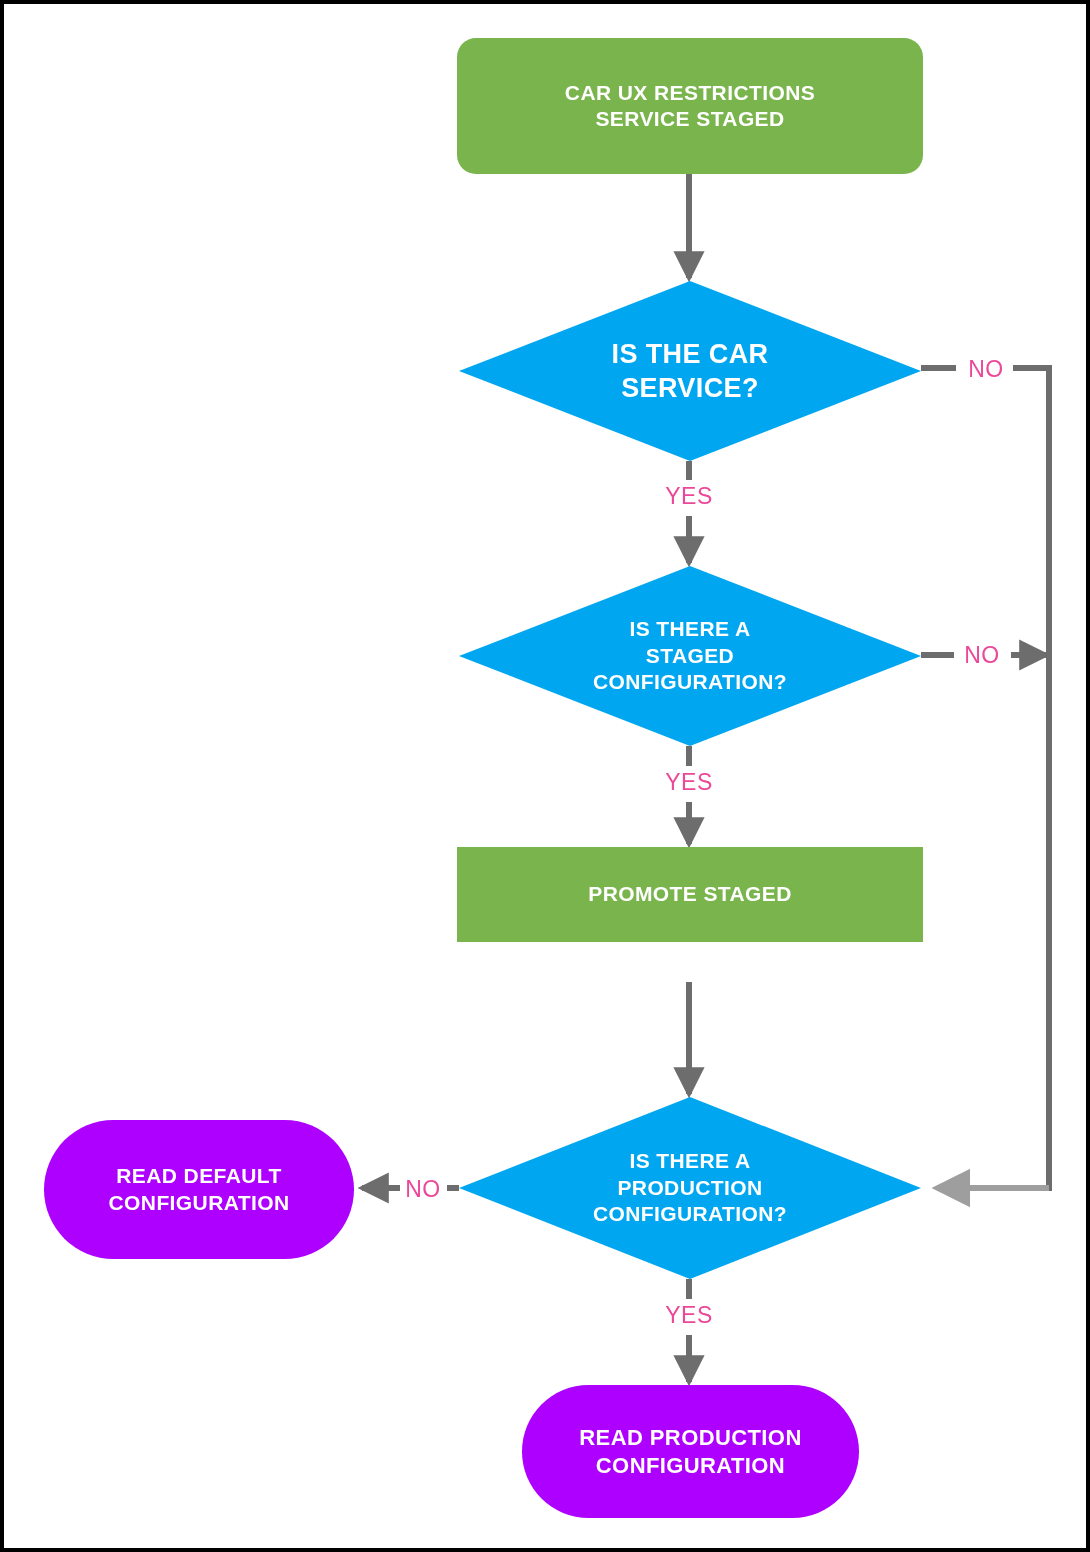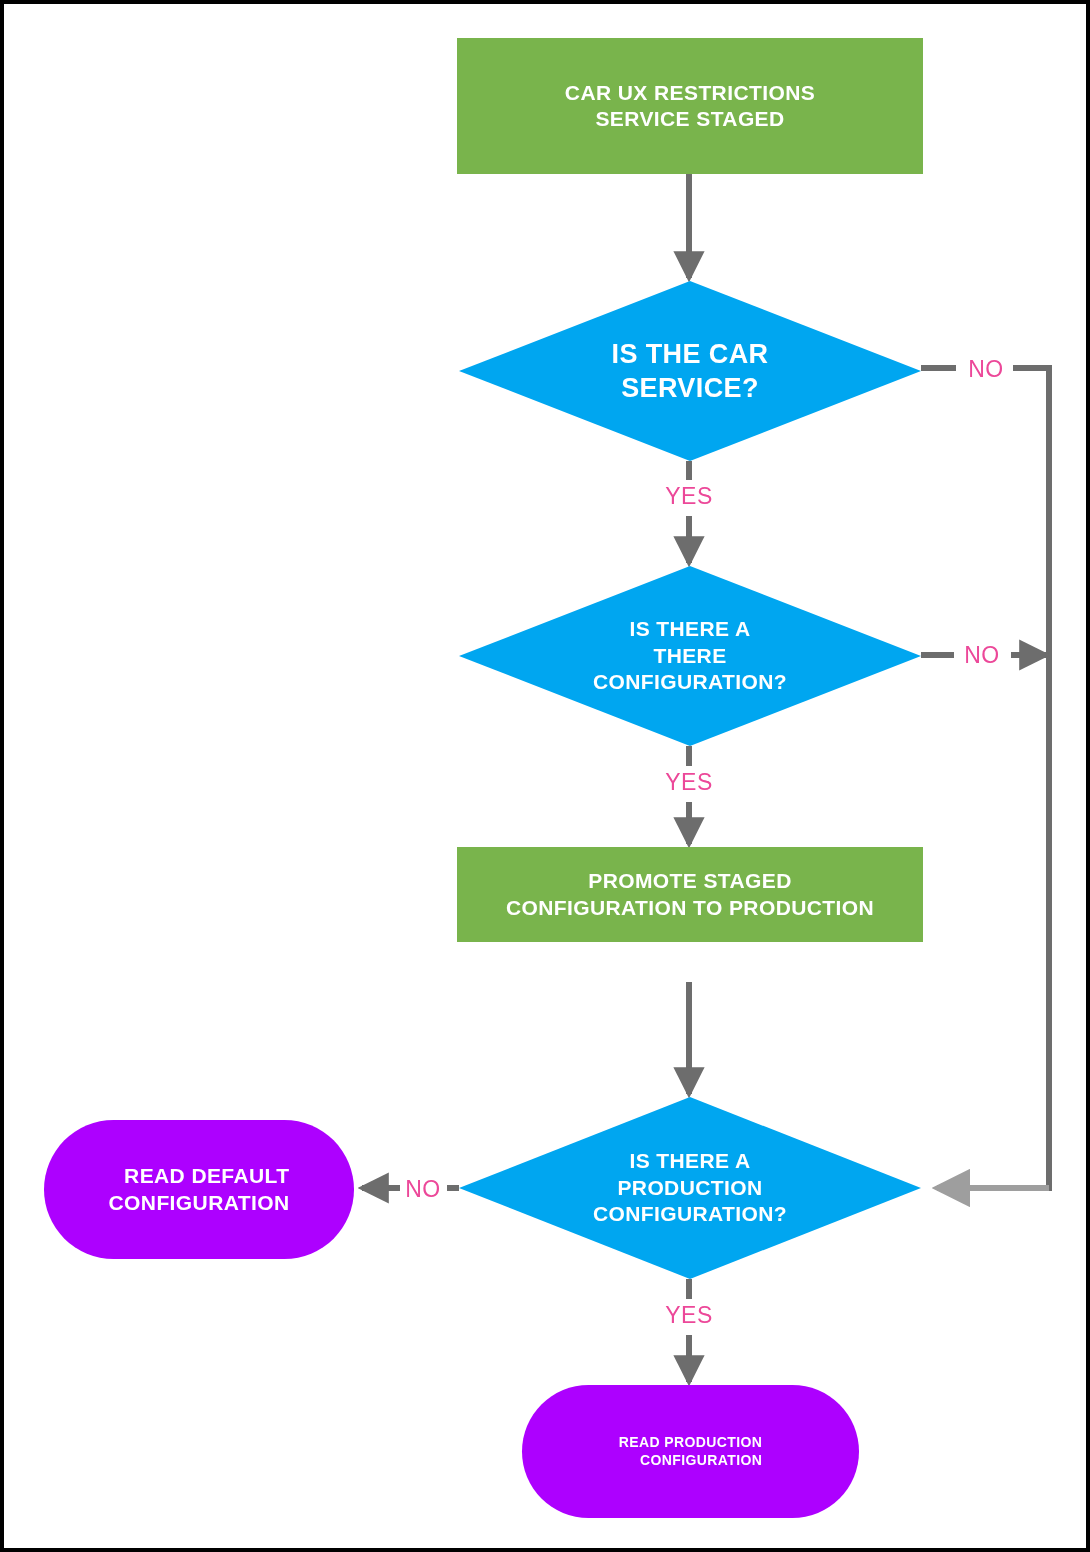--- a/index.html
+++ b/index.html
@@ -37,21 +37,20 @@
     font-weight: bold;
     letter-spacing: 0.4px;
     line-height: 1.26;
     box-sizing: border-box;
   }
   .node-process {
     background: #79b44c;
   }
   .node-terminator {
     background: #ad00ff;
-    text-align: right;
   }
   .node-decision {
     background: transparent;
   }
   .diamond-shape {
     position: absolute;
     left: 0;
     top: 0;
     width: 100%;
     height: 100%;
@@ -124,68 +123,67 @@
       <line x1="455" y1="1184" x2="443" y2="1184" stroke="#6d6d6d" stroke-width="6"></line>
       <line x1="396" y1="1184" x2="358" y2="1184" stroke="#6d6d6d" stroke-width="6" marker-end="url(#arrow-dark)"></line>
     </g>
 
     <g>
       <line x1="685" y1="1275" x2="685" y2="1295" stroke="#6d6d6d" stroke-width="6"></line>
       <line x1="685" y1="1331" x2="685" y2="1378" stroke="#6d6d6d" stroke-width="6" marker-end="url(#arrow-dark)"></line>
     </g>
   </svg>
 
-  <div class="node node-process" style="left:453px; top:34px; width:466px; height:136px; font-size:21px;">
+  <div class="node node-process" style="left:453px; top:34px; width:466px; height:136px; font-size:21px;border-radius:19px;">
     <div>
       <div>CAR UX RESTRICTIONS</div>
       <div>SERVICE STAGED</div>
     </div>
   </div>
 
   <div class="node node-decision" style="left:455px; top:277px; width:462px; height:180px; font-size:27px;">
     <div class="diamond-shape"></div>
     <div class="diamond-label">
       <div>IS THE CAR</div>
       <div>SERVICE?</div>
     </div>
   </div>
 
   <div class="node node-decision" style="left:455px; top:562px; width:462px; height:180px; font-size:21px;">
     <div class="diamond-shape"></div>
     <div class="diamond-label">
       <div>IS THERE A</div>
-      <div>THERE</div>
+      <div>STAGED</div>
       <div>CONFIGURATION?</div>
     </div>
   </div>
 
   <div class="node node-process" style="left:453px; top:843px; width:466px; height:95px; font-size:21px;">
     <div>
       <div>PROMOTE STAGED</div>
-      <div>CONFIGURATION TO PRODUCTION</div>
     </div>
   </div>
 
   <div class="node node-decision" style="left:455px; top:1093px; width:462px; height:182px; font-size:21px;">
     <div class="diamond-shape"></div>
     <div class="diamond-label">
       <div>IS THERE A</div>
       <div>PRODUCTION</div>
       <div>CONFIGURATION?</div>
     </div>
   </div>
 
   <div class="node node-terminator" style="left:40px; top:1116px; width:310px; height:139px; border-radius:70px; font-size:21px;">
     <div>
       <div>READ DEFAULT</div>
       <div>CONFIGURATION</div>
     </div>
   </div>
 
-  <div class="node node-terminator" style="left:518px; top:1381px; width:337px; height:133px; border-radius:67px; font-size:14px;">
+  <div class="node node-terminator" style="left:518px; top:1381px; width:337px; height:133px; border-radius:67px; font-size:22px;">
     <div>
       <div>READ PRODUCTION</div>
       <div>CONFIGURATION</div>
     </div>
   </div>
 
   <div class="edge-label" style="left:685px; top:492px;">YES</div>
 
   <div class="edge-label" style="left:982px; top:365px;">NO</div>
 

